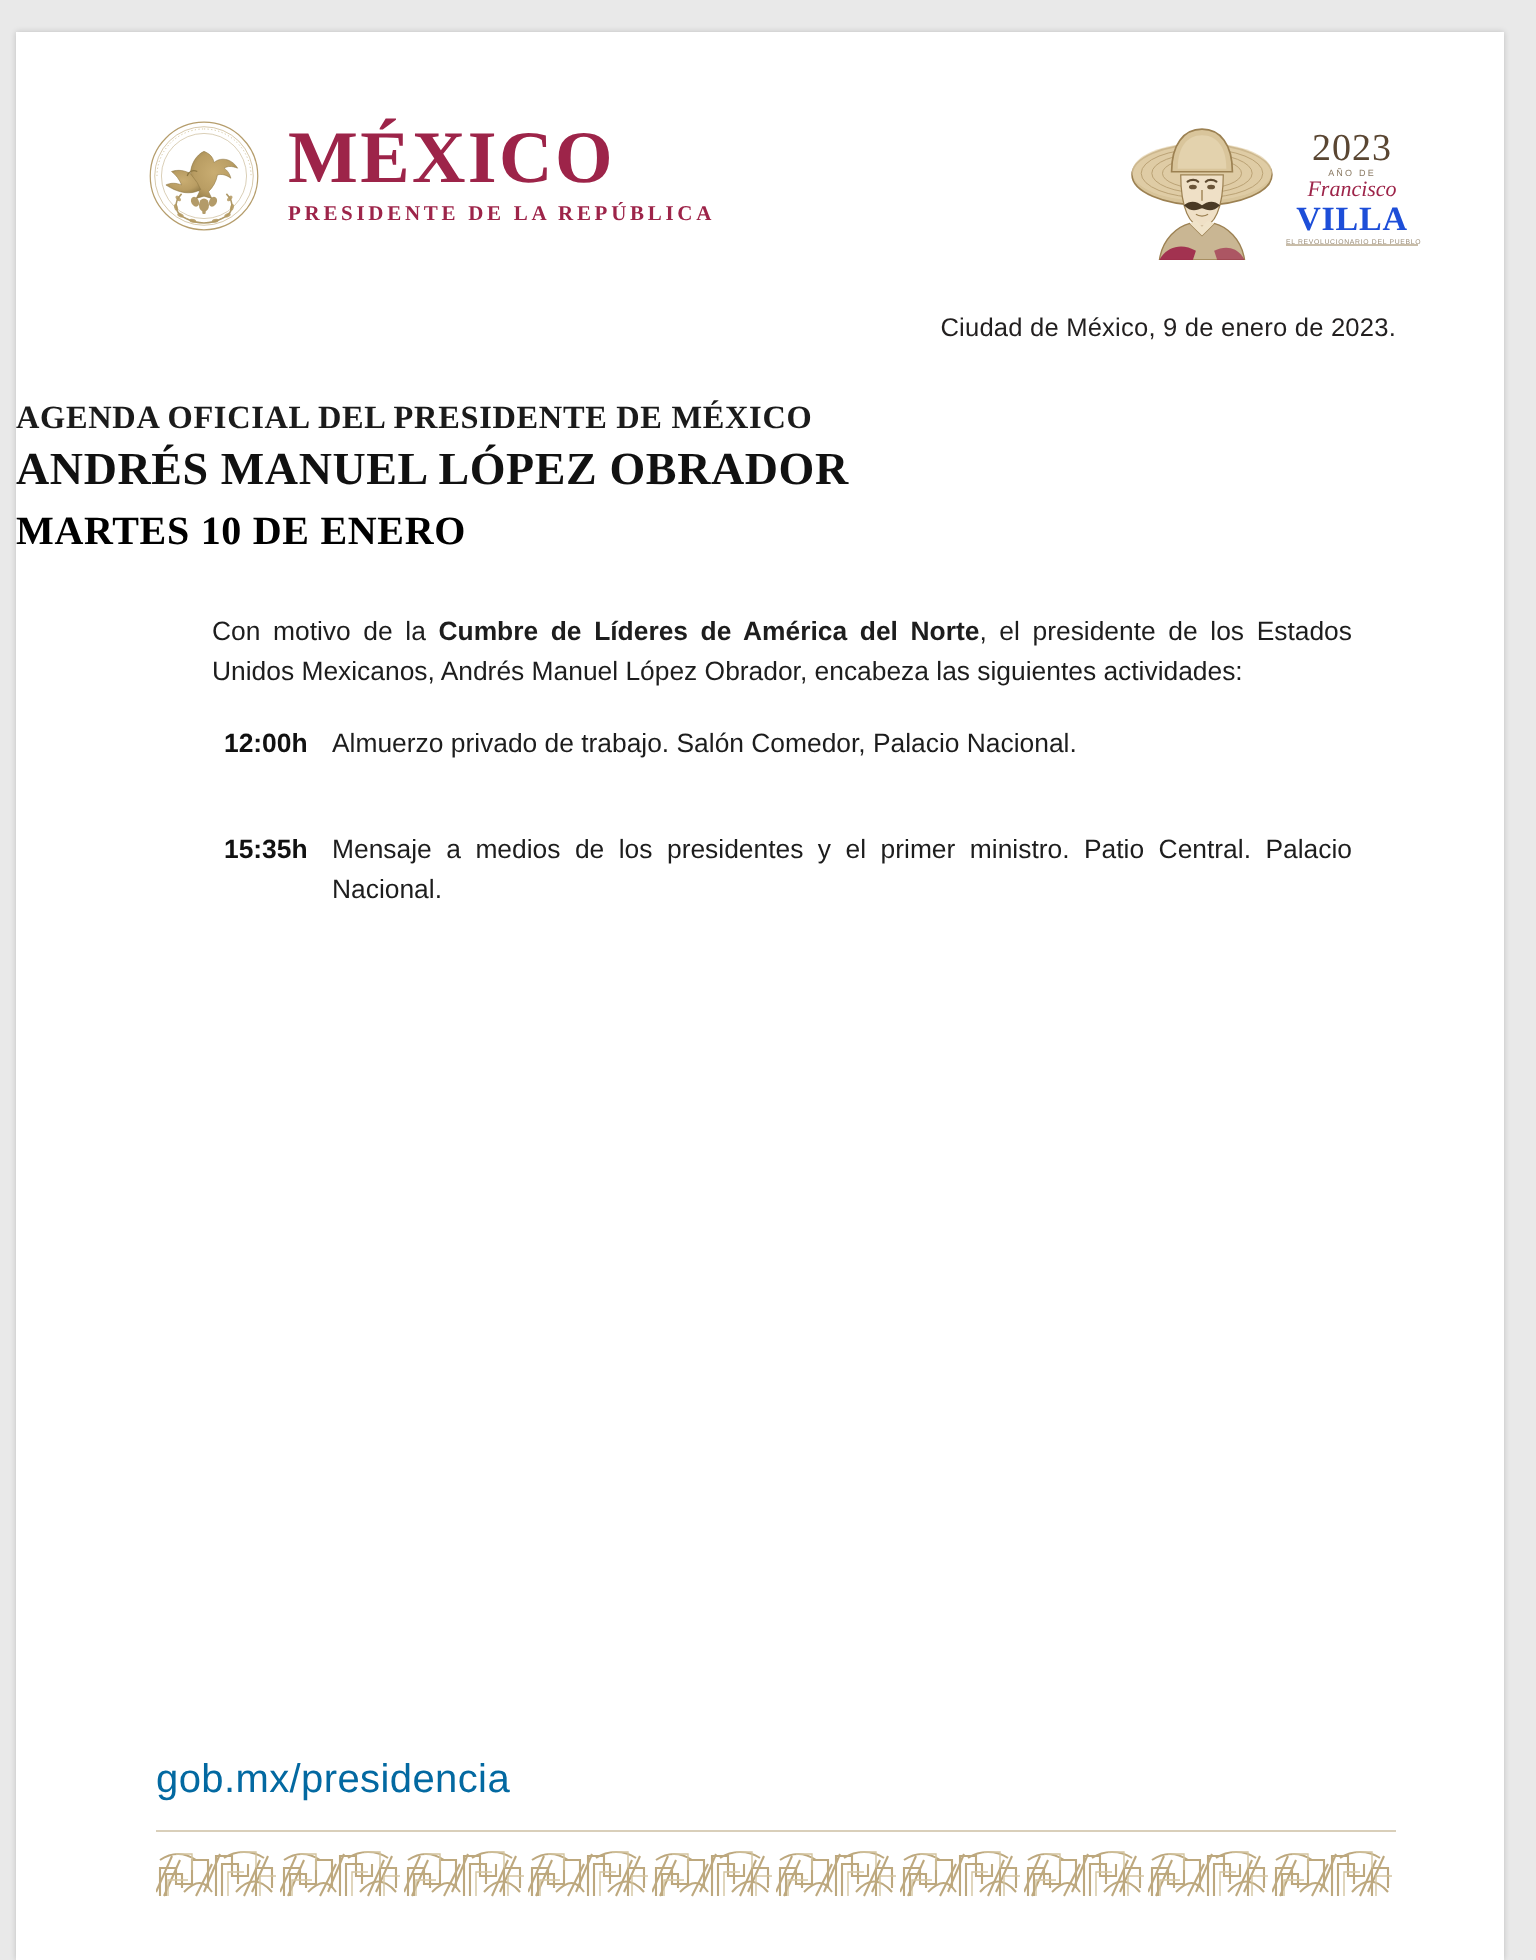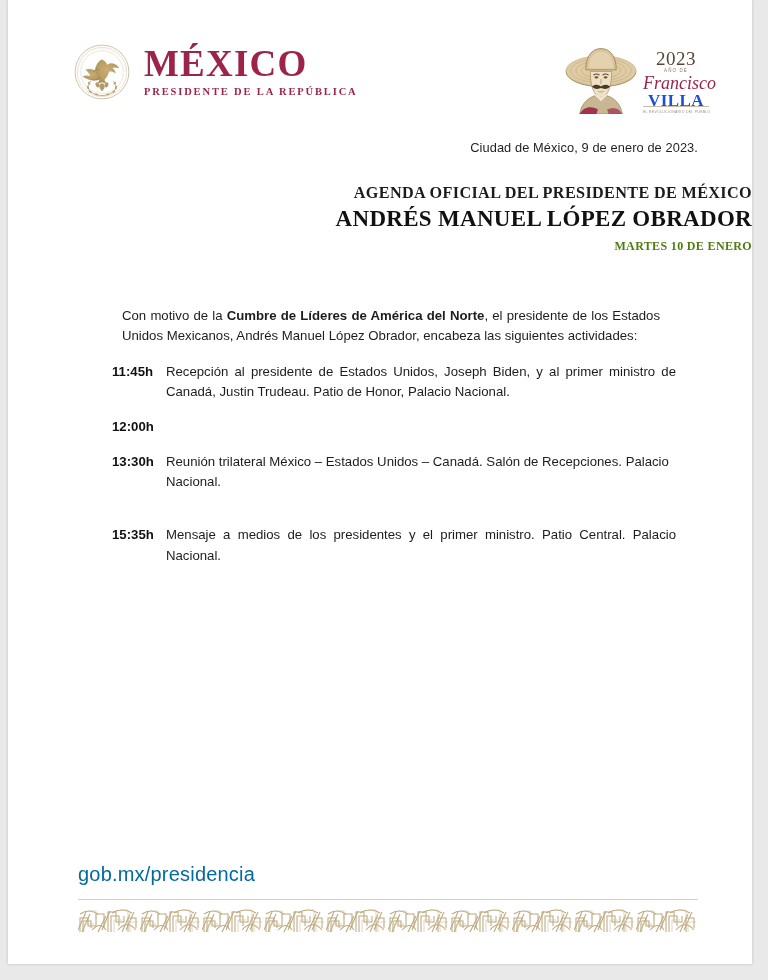--- a/index.html
+++ b/index.html
@@ -11,21 +11,21 @@
     height: 980px;
     background: #e9e9e9;
     font-family: "Liberation Sans", sans-serif;
     overflow: hidden;
   }
 
   
   .page {
     position: absolute;
     left: 8px;
-    top: 0;
+    top: 16px;
     width: 744px;
     height: 964px;
     background: #ffffff;
     box-shadow: 0 0 3px rgba(0,0,0,0.18);
     overflow: hidden;
   }
 
   
   .header {
     position: absolute;
@@ -106,21 +106,21 @@
     font-family: "Liberation Sans", sans-serif;
     font-size: 4.5px;
     color: #8a7a63;
     letter-spacing: 1.1px;
     margin: 1px 0 0 0;
     line-height: 1;
   }
   .villa-name1 {
     font-family: "Liberation Serif", serif;
     font-style: italic;
-    font-size: 18px;
+    font-size: 11px;
     color: #9d2449;
     line-height: 1.05;
     margin-top: 0px;
   }
   .villa-name2 {
     font-family: "Liberation Serif", serif;
     font-weight: bold;
     font-size: 17px;
     color: #1d4ed8;
     letter-spacing: 0.4px;
@@ -153,21 +153,21 @@
     color: #221f1f;
     letter-spacing: 0.1px;
   }
 
   
   .titles {
     position: absolute;
     left: 0;
     top: 183px;
     width: 744px;
-    text-align: right;
+    text-align: left;
   }
   .title-line1 {
     font-family: "Liberation Serif", serif;
     font-weight: bold;
     font-size: 16.2px;
     letter-spacing: 0.35px;
     color: #1b1b1b;
     line-height: 1.25;
   }
   .title-line2 {
@@ -175,39 +175,39 @@
     font-weight: bold;
     font-size: 23px;
     letter-spacing: 0.3px;
     color: #111111;
     line-height: 1.3;
     margin-top: 1px;
   }
   .title-line3 {
     font-family: "Liberation Serif", serif;
     font-weight: bold;
-    font-size: 12px;
+    font-size: 20px;
     letter-spacing: 0.35px;
-    color: #4d7c0f;
+    color: #000000;
     margin-top: 5px;
   }
 
   
   .body-block {
     position: absolute;
     left: 98px;
     top: 290px;
     width: 570px;
   }
   .intro {
     font-size: 13.2px;
     line-height: 1.52;
     color: #1d1d1d;
     text-align: justify;
-    margin: 16px;
+    margin: 0;
   }
   .intro b { font-weight: bold; }
 
   .schedule {
     margin-top: 16px;
   }
   .sched-row {
     display: flex;
     margin-bottom: 15px;
   }
@@ -384,33 +384,26 @@
   </div>
 
   <div class="body-block">
 
     <p class="intro">
       <span>Con motivo de la </span><b>Cumbre de Líderes de América del Norte</b><span>, el presidente de los Estados Unidos Mexicanos, Andrés Manuel López Obrador, encabeza las siguientes actividades:</span>
     </p>
 
     <div class="schedule">
 
-      <div class="sched-row">
-        <div class="sched-time">11:45h</div>
-        <div class="sched-desc">Recepción al presidente de Estados Unidos, Joseph Biden, y al primer ministro de Canadá, Justin Trudeau. Patio de Honor, Palacio Nacional.</div>
-      </div>
 
       <div class="sched-row">
         <div class="sched-time">12:00h</div>
-      </div>
-
-      <div class="sched-row">
-        <div class="sched-time">13:30h</div>
-        <div class="sched-desc nojustify">Reunión trilateral México – Estados Unidos – Canadá. Salón de Recepciones. Palacio Nacional.</div>
-      </div>
+        <div class="sched-desc nojustify">Almuerzo privado de trabajo. Salón Comedor, Palacio Nacional.</div>
+      </div>
+
 
       <div class="sched-row">
         <div class="sched-time">15:35h</div>
         <div class="sched-desc">Mensaje a medios de los presidentes y el primer ministro. Patio Central. Palacio Nacional.</div>
       </div>
 
     </div>
   </div>
 
   <div class="footer-url">gob.mx/presidencia</div>

